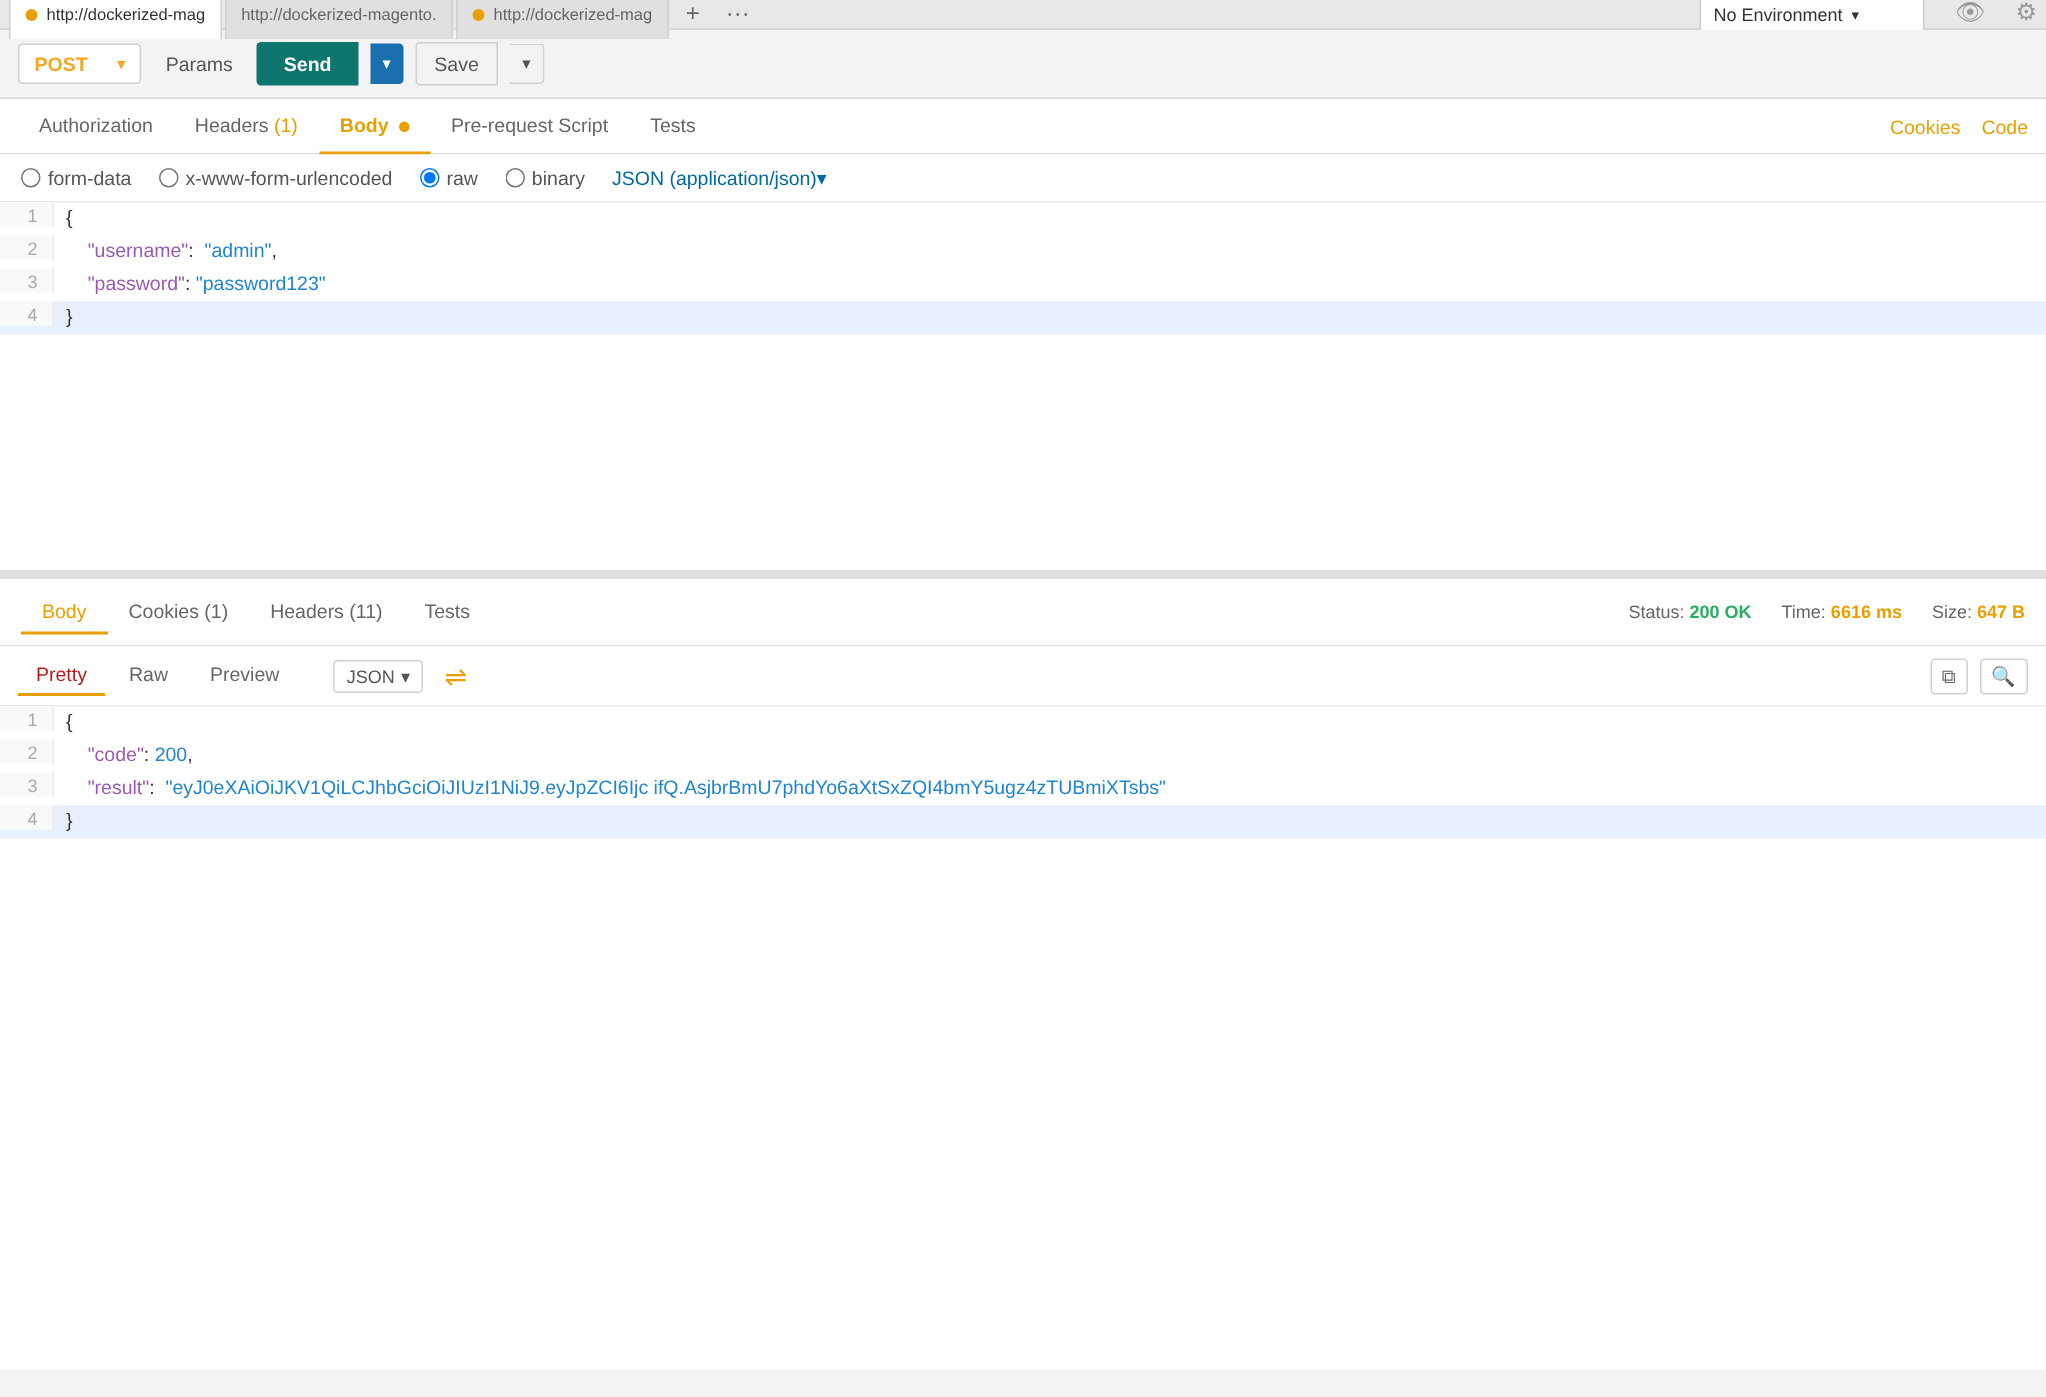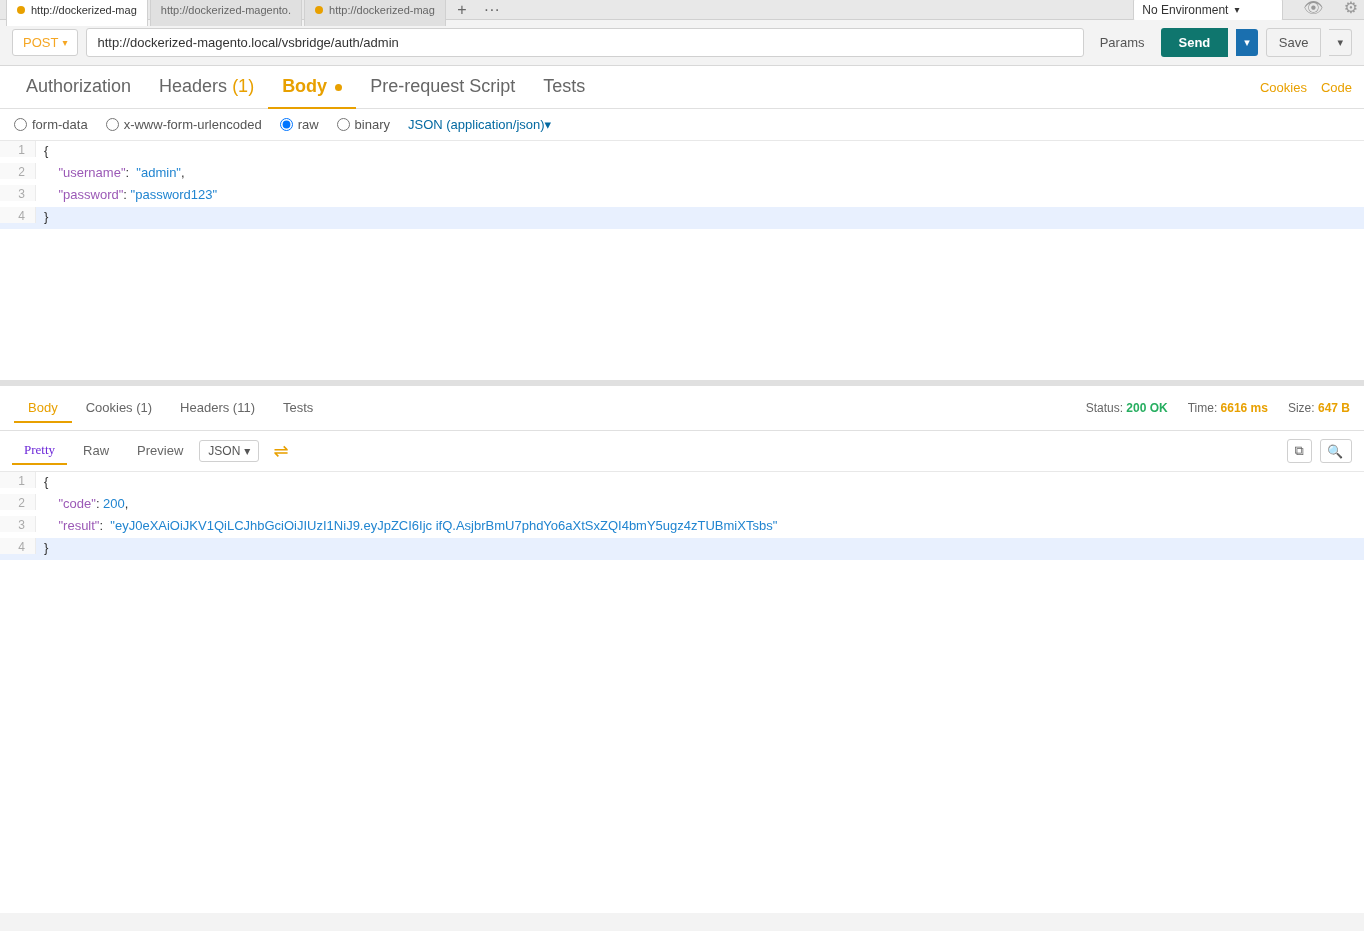--- a/index.html
+++ b/index.html
@@ -74,23 +74,23 @@
     }
     .method-select {
       display: flex;
       align-items: center;
       background: #fff;
       border: 1px solid #d0d0d0;
       border-radius: 3px;
       padding: 5px 10px;
       cursor: pointer;
       font-size: 13px;
-      font-weight: 400;
+      font-weight: 700;
       color: #f5a623;
-      gap: 4px;
+      gap: 20px;
     }
     .url-input {
       flex: 1;
       border: 1px solid #d0d0d0;
       border-radius: 3px;
       padding: 6px 10px;
       font-size: 13px;
       background: #fff;
       color: #333;
     }
@@ -146,21 +146,21 @@
     .req-tabs {
       display: flex;
       align-items: center;
       padding: 0 12px;
       background: #fff;
       border-bottom: 1px solid #e0e0e0;
     }
     .req-tab {
       padding: 10px 14px;
       cursor: pointer;
-      font-size: 18px;
+      font-size: 13px;
       color: #666;
       border-bottom: 2px solid transparent;
       margin-bottom: -1px;
     }
     .req-tab.active {
       color: #e8a000;
       border-bottom-color: #e8a000;
       font-weight: 600;
     }
     .req-tab-right {
@@ -287,35 +287,34 @@
       gap: 4px;
     }
     .fmt-tab {
       padding: 5px 12px;
       cursor: pointer;
       font-size: 13px;
       color: #666;
       border-bottom: 2px solid transparent;
     }
     .fmt-tab.active {
-      color: #6d28d9;
+      color: #b91c1c;
       border-bottom-color: #e8a000;
-      font-family: Liberation Serif, serif;
     }
     .fmt-select {
       display: flex;
       align-items: flex-end;
       border: 1px solid #d0d0d0;
       border-radius: 3px;
       padding: 3px 8px;
       cursor: pointer;
       font-size: 12px;
       gap: 4px;
       color: #555;
-      margin-left: 0;
+      margin-left: 20px;
     }
     .wrap-btn {
       color: #e8a000;
       font-size: 18px;
       cursor: pointer;
       padding: 2px 6px;
       margin-left: 4px;
     }
     .resp-action-btns {
       margin-left: auto;
@@ -373,21 +372,20 @@
   </div>
 </div>
 
 <div class="main-container">
 
   <div class="url-bar">
     <div class="method-select">
       <span>POST</span>
       <span class="chevron">▾</span>
     </div>
-    <input class="url-input" type="text" value="http://dockerized-magento.local/vsbridge/auth/admin" style="">
     <button class="params-btn">Params</button>
     <button class="send-btn">Send</button>
     <button class="send-dropdown">▾</button>
     <button class="save-btn">Save</button>
     <button class="save-dropdown">▾</button>
   </div>
 
   <div class="request-panel">
 
     <div class="req-tabs">

